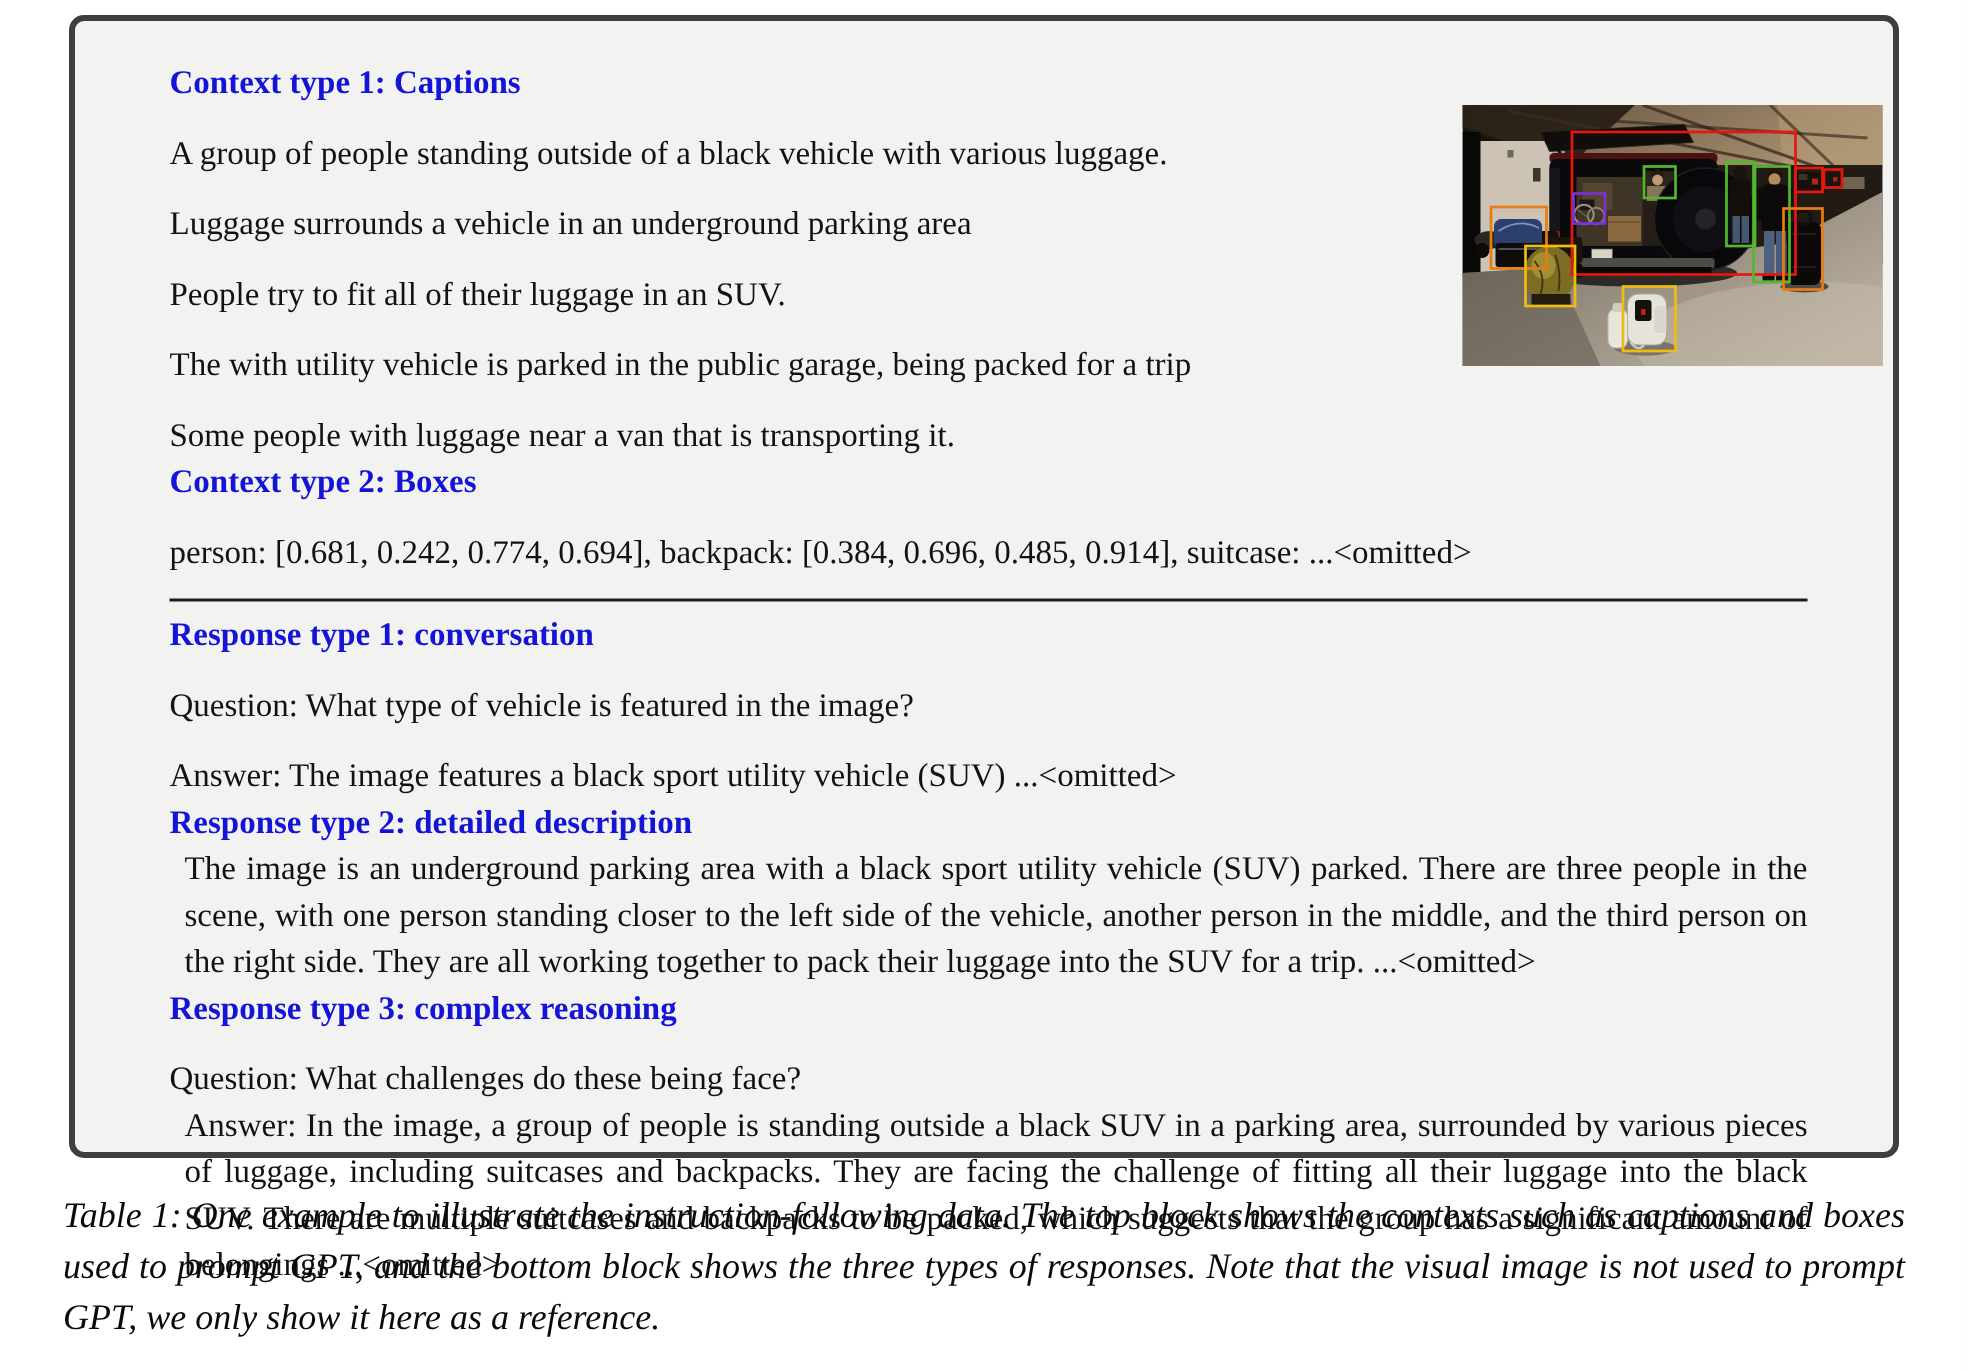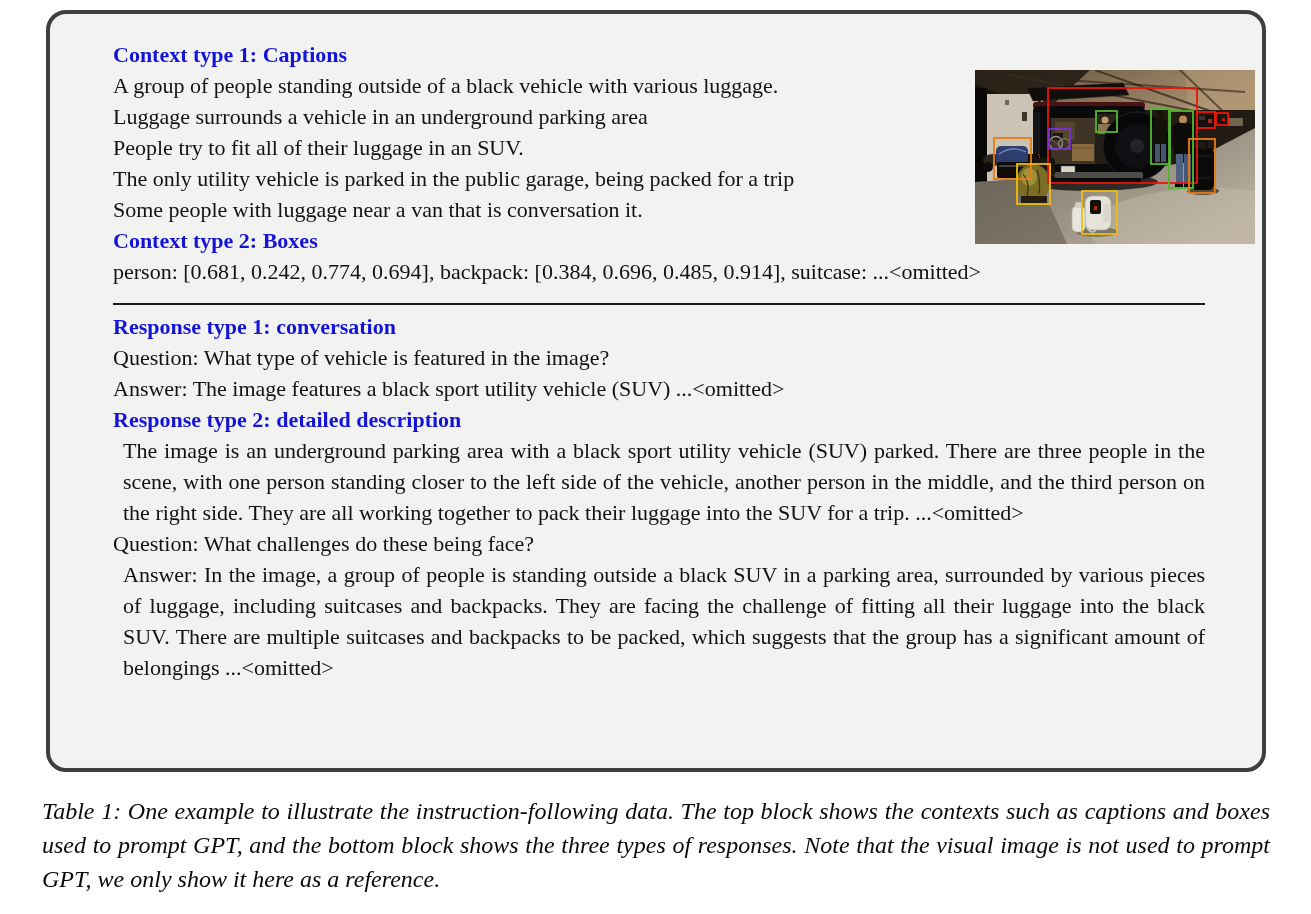--- a/index.html
+++ b/index.html
@@ -17,31 +17,31 @@
   }
   .figure-box {
     position: absolute;
     left: 46px;
     top: 10px;
     width: 1220px;
     height: 762px;
     box-sizing: border-box;
     background: #f2f2f0;
     border: 4px solid #3e3e3e;
-    border-radius: 20px;
+    border-radius: 10px;
     padding: 25px 57px 0 63px;
     font-size: 22px;
     line-height: 31px;
     color: #121212;
   }
   .heading {
     color: #1414d6;
     font-weight: bold;
   }
-  .line { white-space: nowrap; }
+  .line { white-space: nowrap; margin-top: 16px; }
   .para { text-align: justify; margin-left: 10px; }
   .divider {
     border: none;
     border-top: 2px solid #1c1c1c;
     margin: 16px 0 6px 0;
   }
   .photo {
     position: absolute;
     top: 56px;
     right: 7px;
@@ -223,34 +223,35 @@
           <rect x="107" y="121" width="35" height="43" stroke="#edbd11"></rect>
         </g>
       </svg>
     </div>
 
     <div class="block">
       <div class="heading">Context type 1: Captions</div>
       <div class="line">A group of people standing outside of a black vehicle with various luggage.</div>
       <div class="line">Luggage surrounds a vehicle in an underground parking area</div>
       <div class="line">People try to fit all of their luggage in an SUV.</div>
-      <div class="line">The only utility vehicle is parked in the public garage, being packed for a trip</div>
-      <div class="line">Some people with luggage near a van that is conversation it.</div>
+      <div class="line">The with utility vehicle is parked in the public garage, being packed for a trip</div>
+      <div class="line">Some people with luggage near a van that is transporting it.</div>
       <div class="heading">Context type 2: Boxes</div>
       <div class="line">person: [0.681, 0.242, 0.774, 0.694], backpack: [0.384, 0.696, 0.485, 0.914], suitcase: ...&lt;omitted&gt;</div>
     </div>
 
     <hr class="divider">
 
     <div class="block">
       <div class="heading">Response type 1: conversation</div>
       <div class="line">Question: What type of vehicle is featured in the image?</div>
       <div class="line">Answer: The image features a black sport utility vehicle (SUV) ...&lt;omitted&gt;</div>
       <div class="heading">Response type 2: detailed description</div>
       <div class="para">The image is an underground parking area with a black sport utility vehicle (SUV) parked. There are three people in the scene, with one person standing closer to the left side of the vehicle, another person in the middle, and the third person on the right side. They are all working together to pack their luggage into the SUV for a trip. ...&lt;omitted&gt;</div>
+      <div class="heading">Response type 3: complex reasoning</div>
       <div class="line">Question: What challenges do these being face?</div>
       <div class="para">Answer: In the image, a group of people is standing outside a black SUV in a parking area, surrounded by various pieces of luggage, including suitcases and backpacks. They are facing the challenge of fitting all their luggage into the black SUV. There are multiple suitcases and backpacks to be packed, which suggests that the group has a significant amount of belongings ...&lt;omitted&gt;</div>
     </div>
 
   </div>
 
   <div class="table-caption">Table 1: One example to illustrate the instruction-following data. The top block shows the contexts such as captions and boxes used to prompt GPT, and the bottom block shows the three types of responses. Note that the visual image is not used to prompt GPT, we only show it here as a reference.</div>
 
 </div>
 

